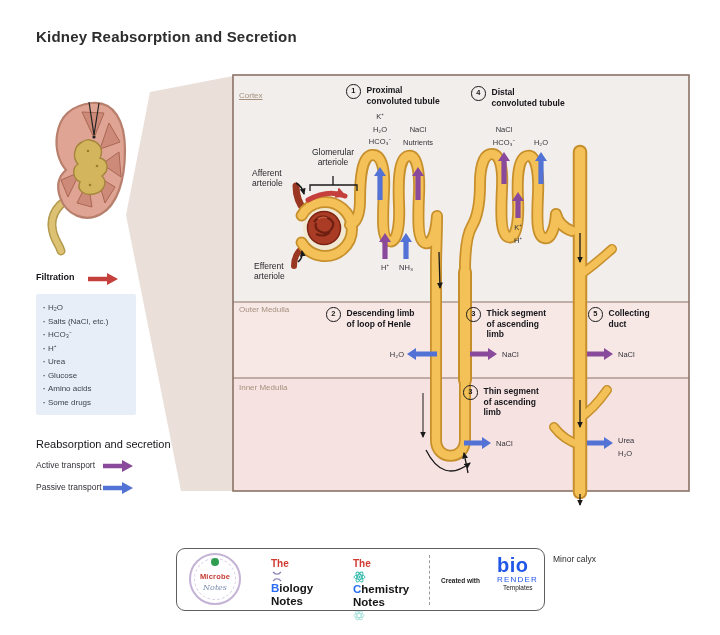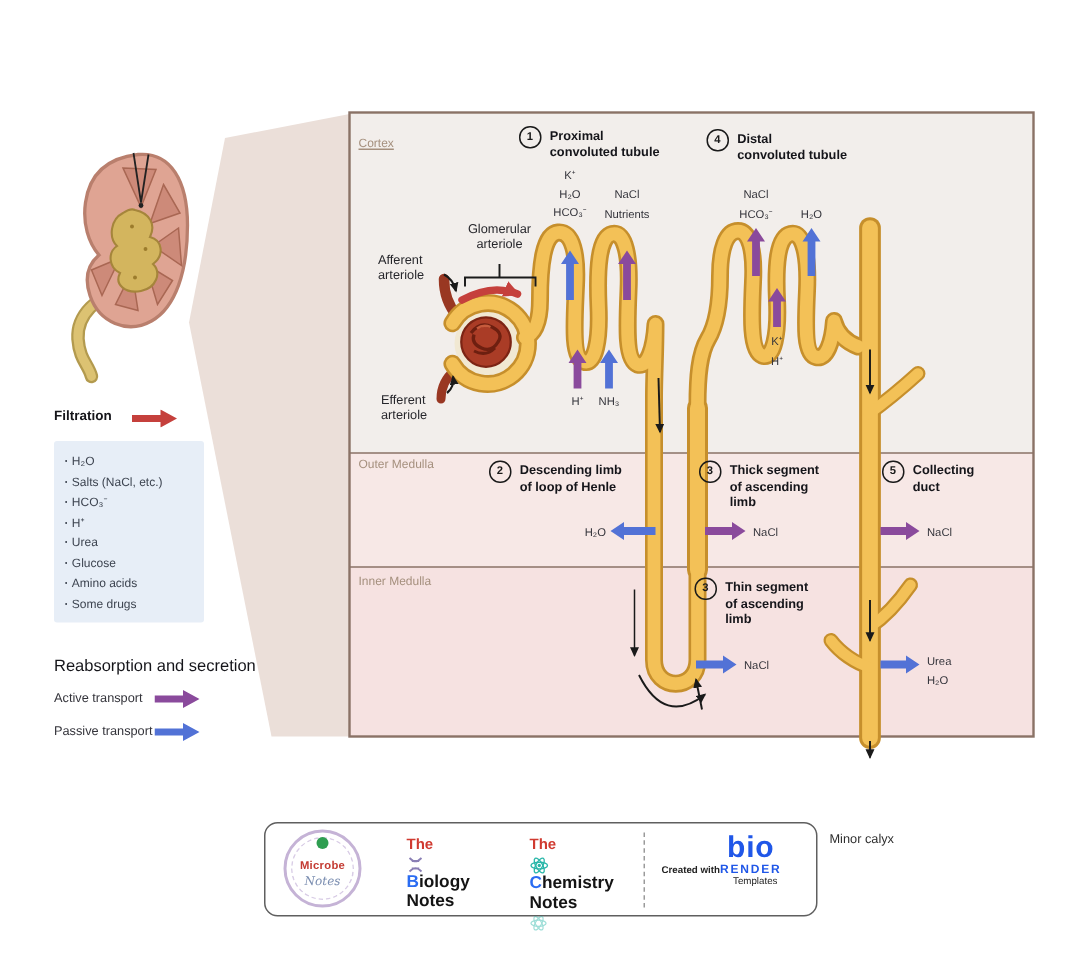--- a/index.html
+++ b/index.html
@@ -42,21 +42,21 @@
   }
   .microbe-inner{position:absolute;left:3px;top:3px;right:3px;bottom:3px;border:1px dashed #d9cde6;border-radius:50%;}
   .microbe-dot{position:absolute;left:50%;top:3px;margin-left:-4px;width:8px;height:8px;border-radius:50%;background:#2f9e51;}
   .microbe-name{position:absolute;left:0;right:0;top:17px;font-size:7.5px;font-weight:700;color:#c43b33;letter-spacing:.2px;}
   .microbe-notes{position:absolute;left:0;right:0;top:28px;font-size:8px;font-style:italic;color:#7a8db0;font-family:"DejaVu Serif",serif;}
   .brand{line-height:13.5px;font-size:11.5px;font-weight:700;color:#141414;}
   .brand .the{font-size:10px;color:#d03a30;text-align:center;}
   .brand .blue{color:#2a6cf2;}
   .created-with{font-size:6.5px;font-weight:700;color:#222;}
   .bio-word{font-size:20px;line-height:19px;font-weight:700;color:#2057e8;letter-spacing:.5px;}
-  .bio-render{font-size:8px;font-weight:700;color:#2057e8;letter-spacing:1.2px;}
+  .bio-render{font-size:8px;font-weight:400;color:#2057e8;letter-spacing:1.2px;}
   .bio-templates{font-size:6.5px;color:#222;margin-left:6px;}
   .divider-dashed{left:252px;top:6px;height:50px;width:0;border-left:1.5px dashed #9a9a9a;}
   svg{display:block;}
 </style>
 </head>
 <body>
 
 <div class="canvas">
 
   <svg class="abs" style="left:0;top:0;" width="720" height="635" viewBox="0 0 720 635">
@@ -188,20 +188,21 @@
       <path d="M 468 473 L 464 453" stroke-width="1.3" marker-end="url(#mBlack)"></path>
       <path d="M 426 450 Q 443 484 470 463" stroke-width="1.3" marker-end="url(#mBlack)"></path>
       <path d="M 580 494 L 580 505" stroke-width="1.3" marker-end="url(#mBlack)"></path>
       <path d="M 296 183 Q 302 186 304 194" stroke-width="1.5" marker-end="url(#mBlack)"></path>
       <path d="M 298 262 Q 303 258 302 251" stroke-width="1.5" marker-end="url(#mBlack)"></path>
       <path d="M 310 191 L 310 185 L 357 185 L 357 191" stroke-width="1.3"></path>
       <path d="M 333 176 L 333 185" stroke-width="1.3"></path>
     </g>
   </svg>
 
+  <div class="abs title">Kidney Reabsorption and Secretion</div>
 
   <div class="abs region-label" style="left:239px;top:91px;text-decoration:underline;">Cortex</div>
   <div class="abs region-label" style="left:239px;top:305px;text-align:right;">Outer Medulla</div>
   <div class="abs region-label" style="left:239px;top:383px;">Inner Medulla</div>
 
   <div class="abs struct" style="left:346px;top:84px;">
     <span class="numcirc">1</span>
     <span class="struct-label pre">Proximal
 convoluted tubule</span>
   </div>
@@ -331,20 +332,20 @@
             <ellipse cx="6.5" cy="6" rx="5.5" ry="2.2" transform="rotate(120 6.5 6)"></ellipse>
           </g>
         </svg>
       </div>
     </div>
 
     <div class="abs divider-dashed"></div>
 
     <div class="abs created-with" style="left:264px;top:28px;">Created with</div>
 
-    <div class="abs" style="left:303px;top:7px;text-align:center;">
+    <div class="abs" style="left:320px;top:7px;">
       <div class="bio-word">bio</div>
       <div class="bio-render">RENDER</div>
       <div class="bio-templates">Templates</div>
     </div>
   </div>
 
 </div>
 
 </body></html>

